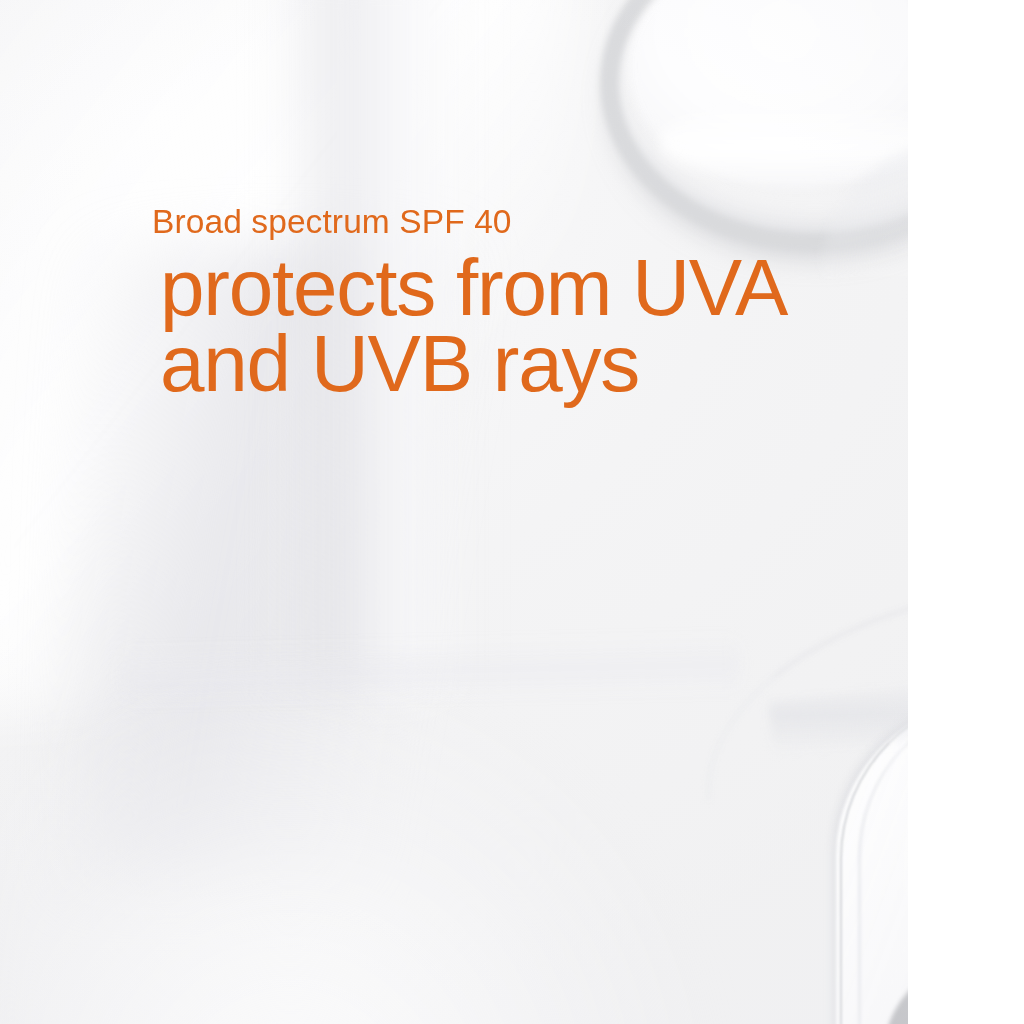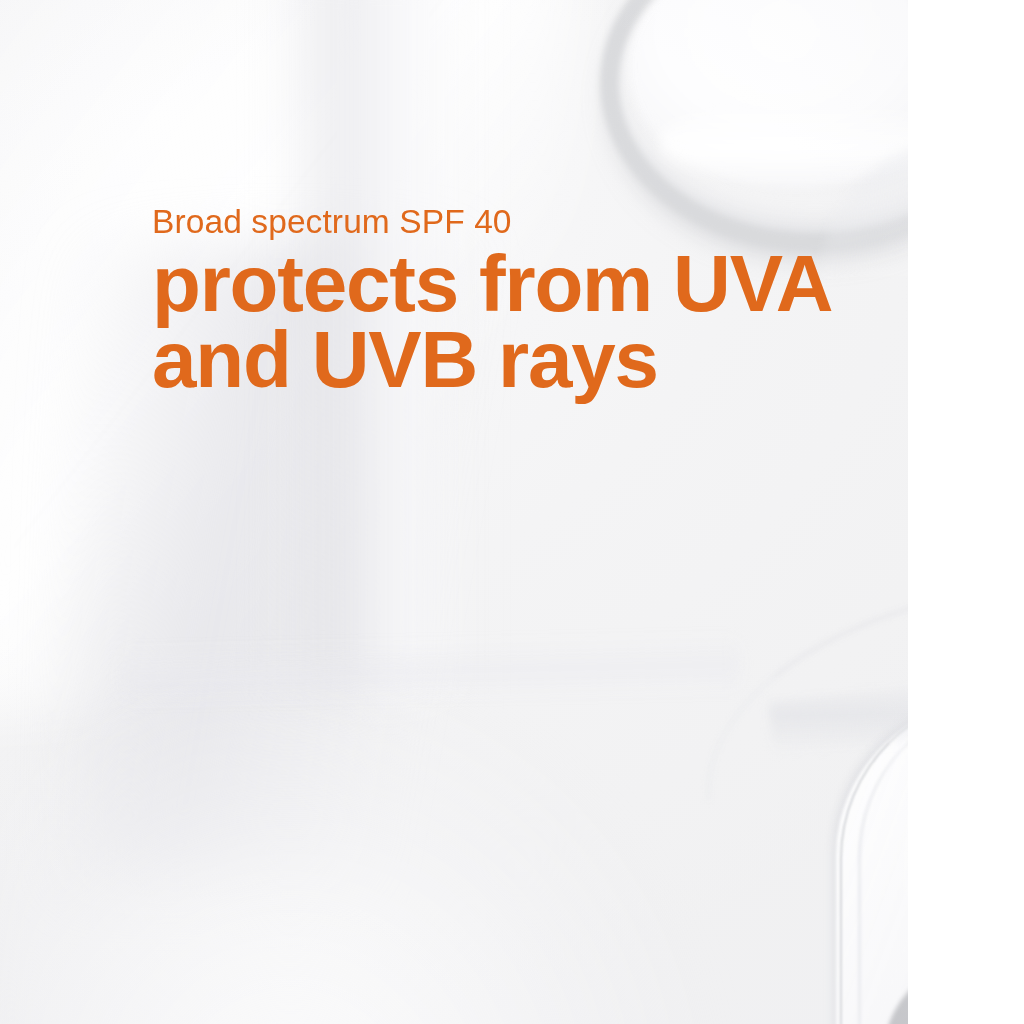--- a/index.html
+++ b/index.html
@@ -237,24 +237,24 @@
   .eyebrow {
     font-size: 33.5px;
     font-weight: 400;
     letter-spacing: 0.1px;
     line-height: 1.16;
     margin: 0 0 4px 0;
     white-space: nowrap;
   }
   .headline {
     font-size: 80px;
-    font-weight: 700;
+    font-weight: 400;
     letter-spacing: -1.2px;
     line-height: 0.95;
-    margin: 0;
+    margin: 8px;
     white-space: pre-line;
   }
 </style>
 </head>
 <body>
 
 <div class="stage">
 
   <div class="bg-base"></div>
   <div class="bg-sheen-a"></div>

